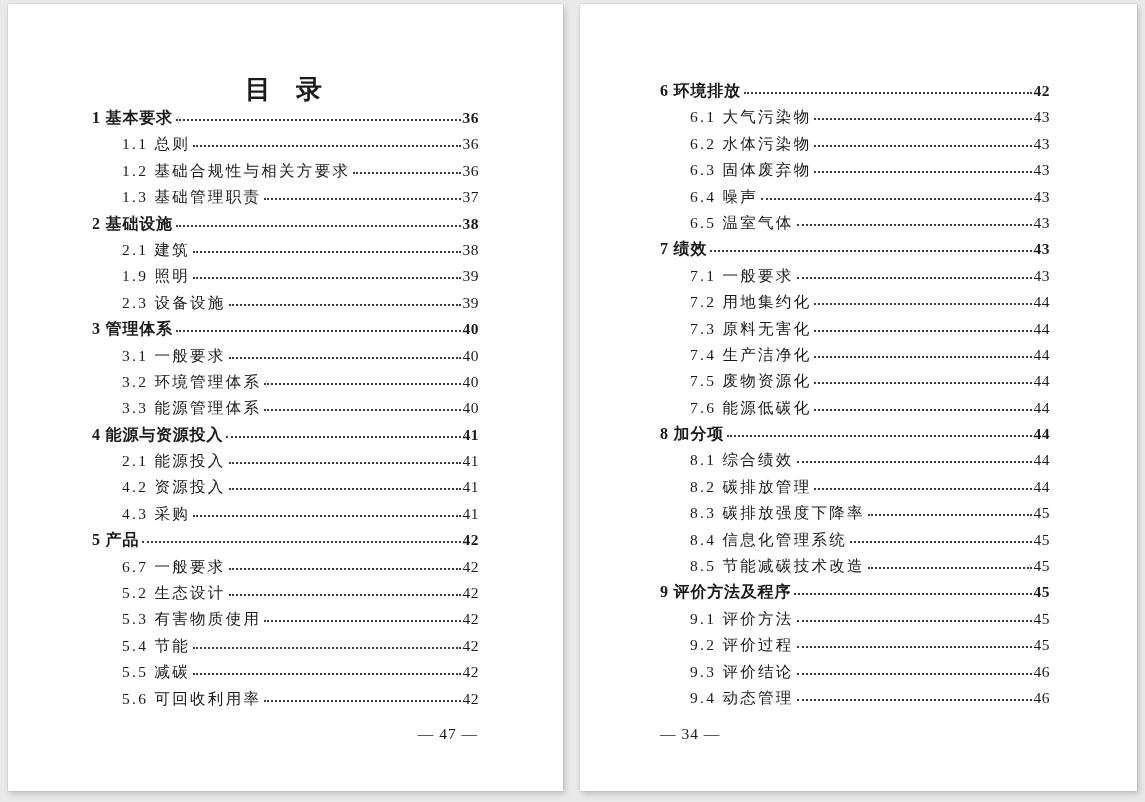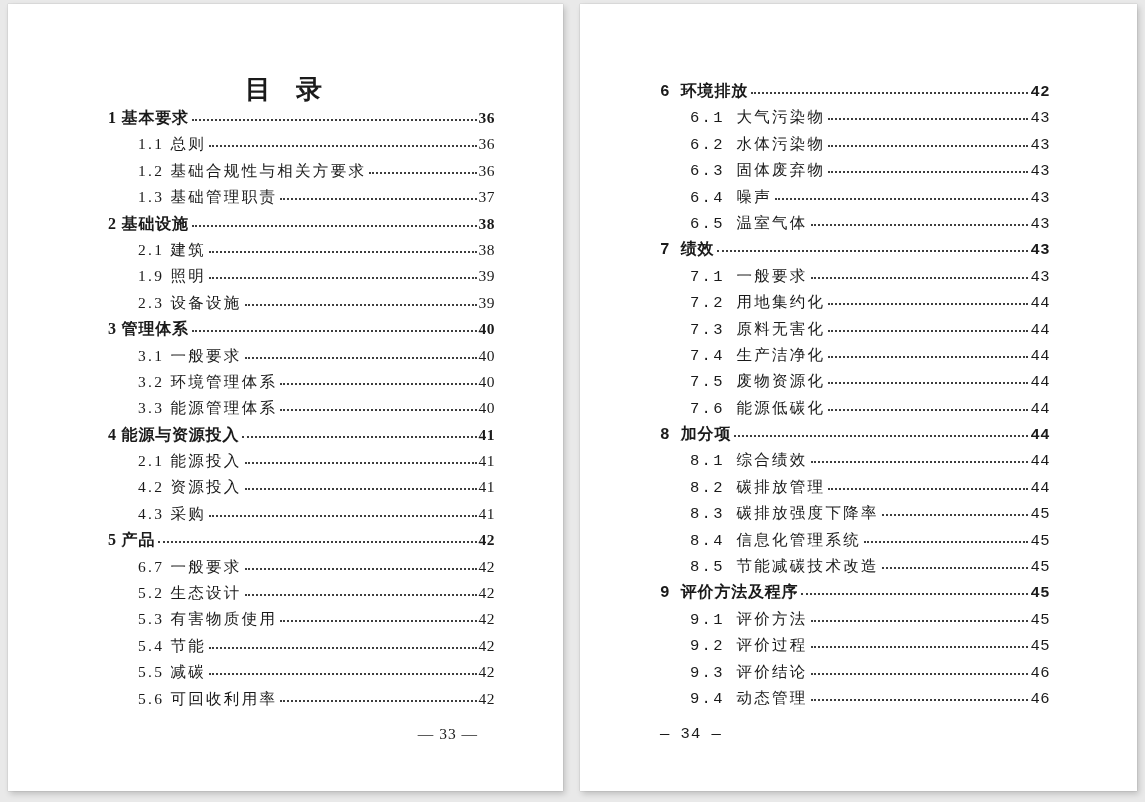--- a/index.html
+++ b/index.html
@@ -12,34 +12,34 @@
     overflow: hidden;
   }
   .sheet {
     position: absolute;
     top: 4px;
     height: 787px;
     background: #ffffff;
     box-shadow: 0 0 1px rgba(0,0,0,0.28), 2px 3px 6px rgba(0,0,0,0.18);
   }
   .sheet.left  { left: 8px;   width: 555px; }
-  .sheet.right { left: 580px; width: 557px; font-family: Liberation Mono, monospace; }
+  .sheet.right { left: 580px; width: 557px; }
 
   .toc-title {
     position: absolute;
     top: 68px; left: 84px; width: 387px;
     text-align: center;
     font-size: 26px;
     font-weight: bold;
     letter-spacing: 4px;
     white-space: pre;
   }
   .entries {
     position: absolute;
-    left: 100px;
+    left: 84px;
     width: 387px;
   }
   .sheet.left  .entries { top: 104px; }
   .sheet.right .entries { top: 77px;  left: 80px; width: 390px; }
 
   .row {
     display: flex;
     align-items: baseline;
     height: 26.4px;
     font-size: 15.5px;
@@ -189,21 +189,21 @@
         <span class="label">5.5 减碳</span>
         <span class="leader"></span>
         <span class="pageno">42</span>
       </div>
       <div class="row lvl2">
         <span class="label">5.6 可回收利用率</span>
         <span class="leader"></span>
         <span class="pageno">42</span>
       </div>
     </div>
-  <div class="page-footer">— 33 —</div>
+  <div class="page-footer">— 47 —</div>
 </div>
 
 <div class="sheet right">
   <div class="entries">
       <div class="row lvl1">
         <span class="label">6 环境排放</span>
         <span class="leader"></span>
         <span class="pageno">42</span>
       </div>
       <div class="row lvl2">

